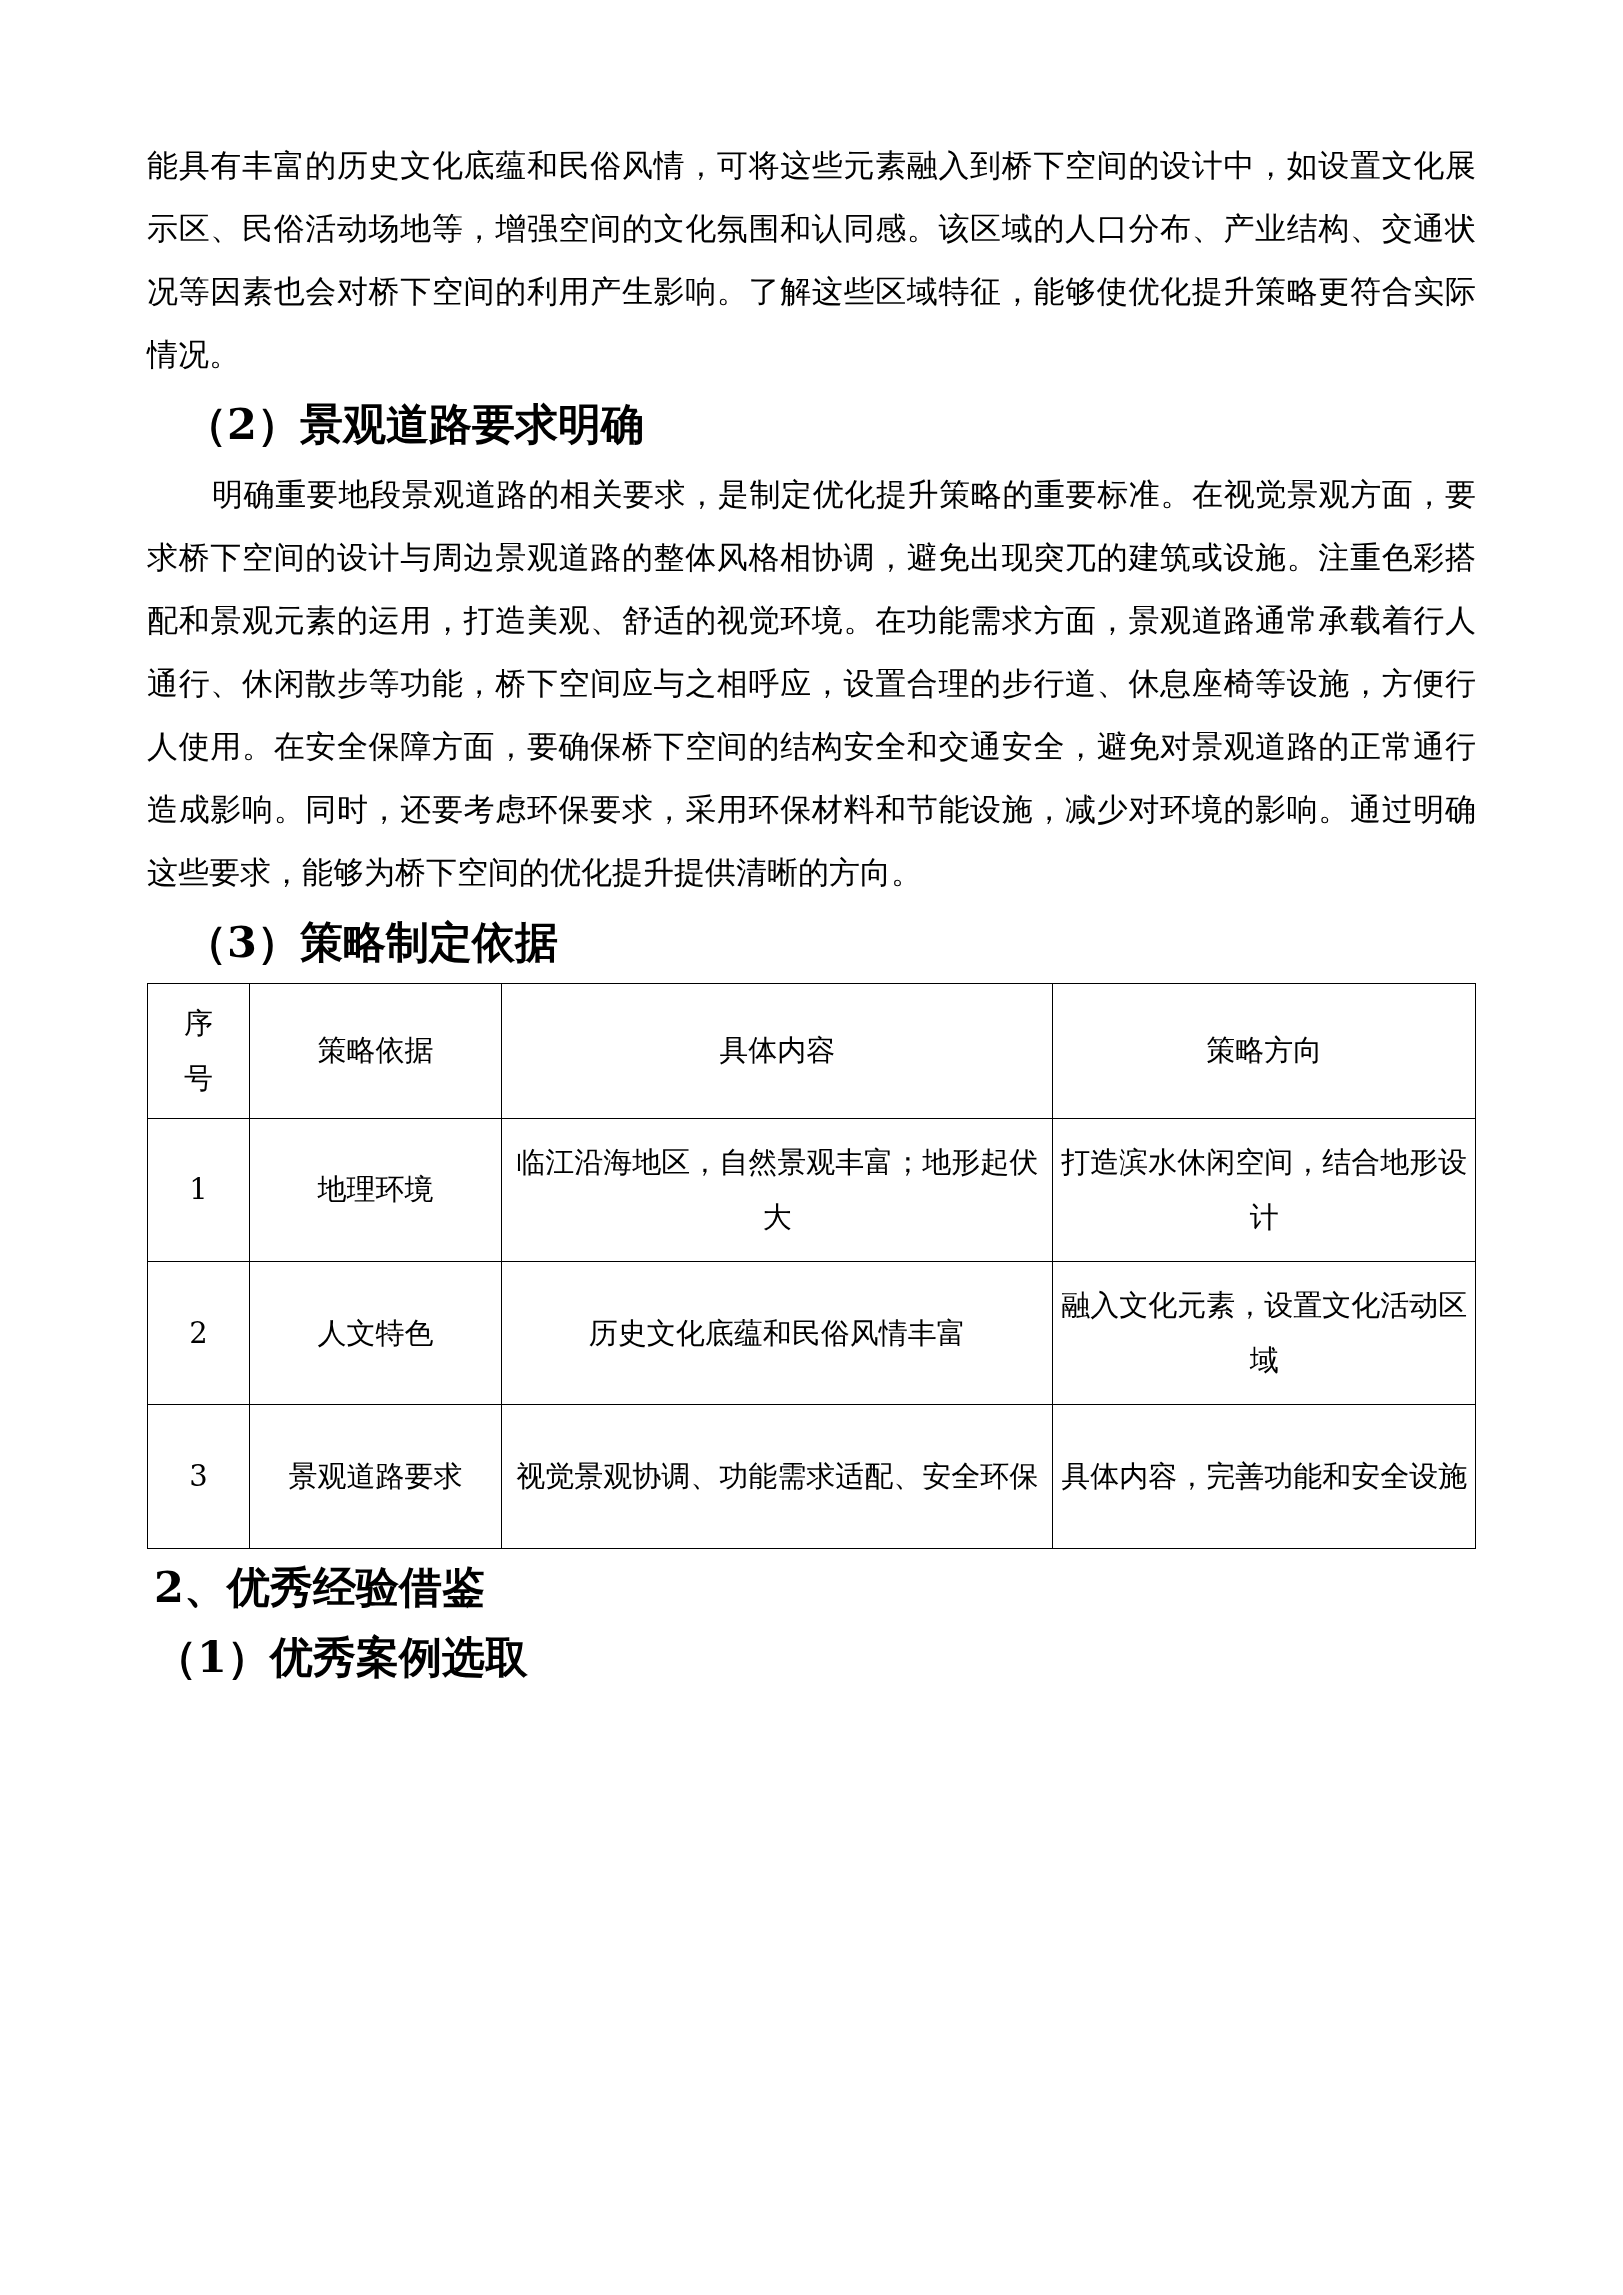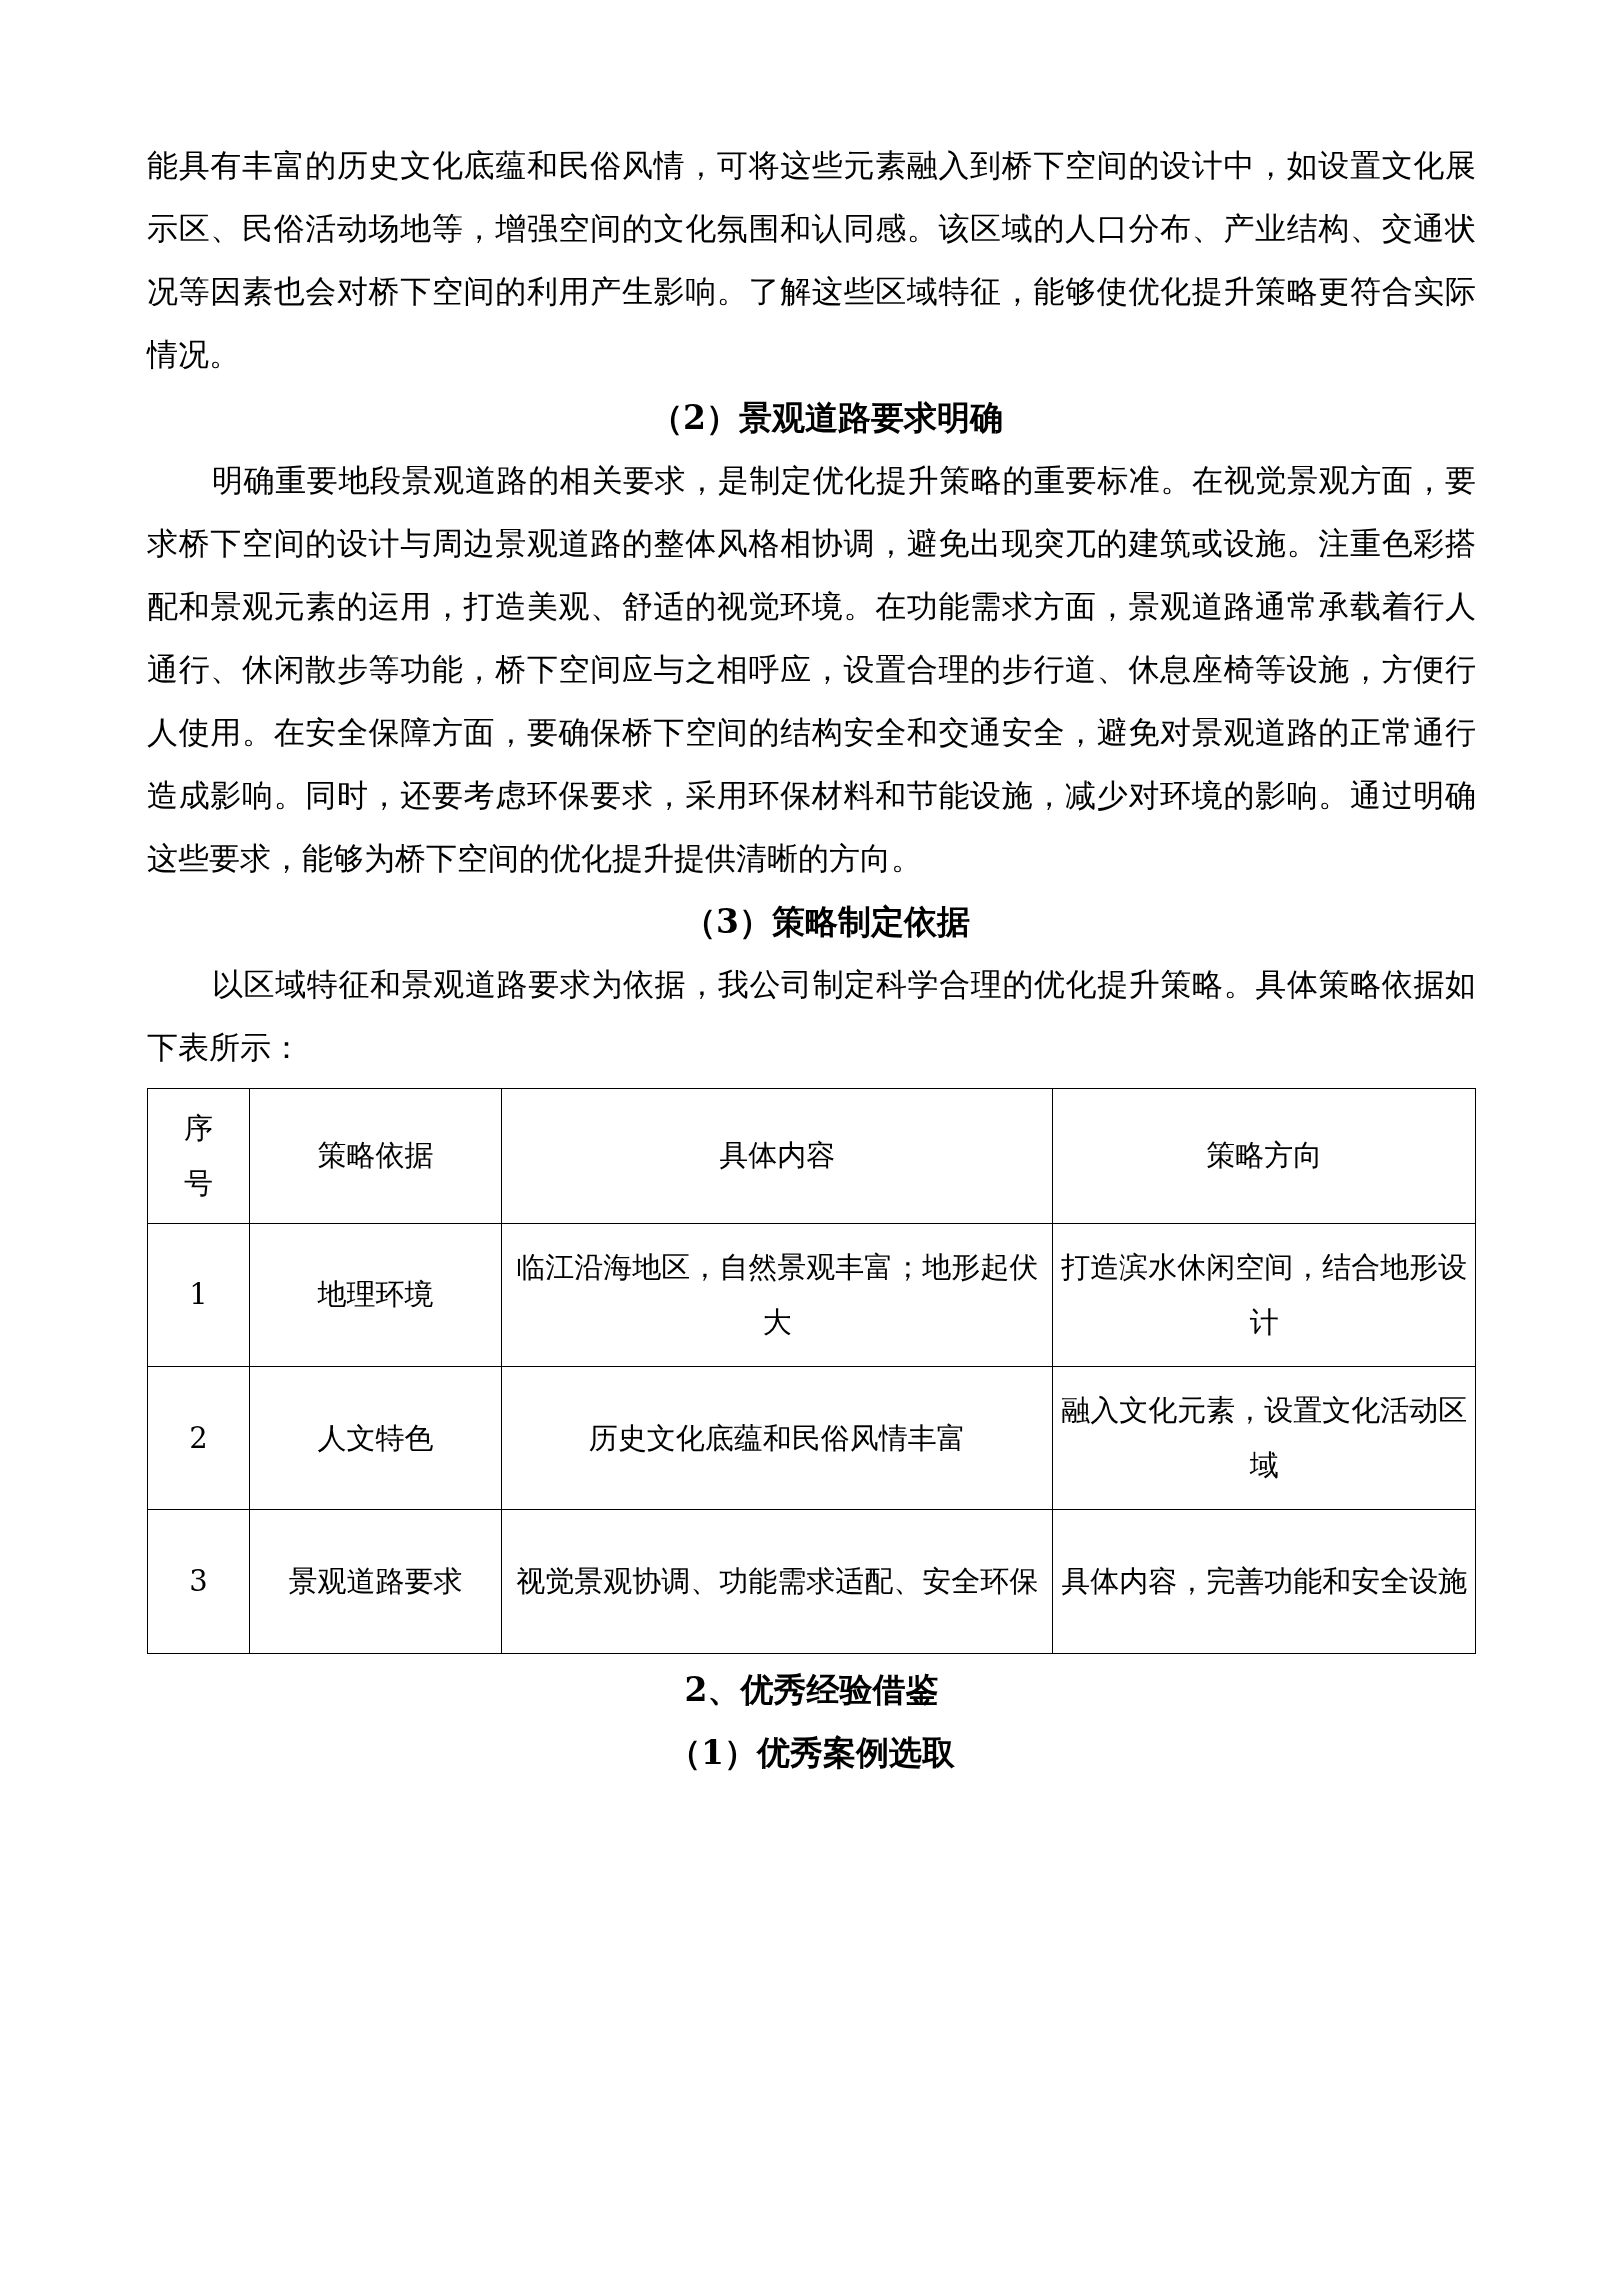--- a/index.html
+++ b/index.html
@@ -30,27 +30,26 @@
     text-align: justify;
     text-justify: inter-ideograph;
     text-indent: 0;
     letter-spacing: 0px;
     font-weight: 400;
   }
   p.para.indent {
     text-indent: 65px;
   }
   h3.heading {
-    margin: 0;
-    font-size: 33px;
+    margin: 7px;
+    font-size: 43px;
     line-height: 63px;
     font-weight: 700;
     text-indent: 30px;
     letter-spacing: 0px;
-    text-align: center;
   }
   h3.heading.flush {
     text-indent: 0;
   }
   table.strategy-table {
     border-collapse: collapse;
     width: 1329px;
     margin: 9.2px 0 3.9px 0;
     table-layout: fixed;
   }
@@ -78,21 +77,20 @@
   <div class="doc-body">
 
     <p class="para">能具有丰富的历史文化底蕴和民俗风情，可将这些元素融入到桥下空间的设计中，如设置文化展示区、民俗活动场地等，增强空间的文化氛围和认同感。该区域的人口分布、产业结构、交通状况等因素也会对桥下空间的利用产生影响。了解这些区域特征，能够使优化提升策略更符合实际情况。</p>
 
     <h3 class="heading">（2）景观道路要求明确</h3>
 
     <p class="para indent">明确重要地段景观道路的相关要求，是制定优化提升策略的重要标准。在视觉景观方面，要求桥下空间的设计与周边景观道路的整体风格相协调，避免出现突兀的建筑或设施。注重色彩搭配和景观元素的运用，打造美观、舒适的视觉环境。在功能需求方面，景观道路通常承载着行人通行、休闲散步等功能，桥下空间应与之相呼应，设置合理的步行道、休息座椅等设施，方便行人使用。在安全保障方面，要确保桥下空间的结构安全和交通安全，避免对景观道路的正常通行造成影响。同时，还要考虑环保要求，采用环保材料和节能设施，减少对环境的影响。通过明确这些要求，能够为桥下空间的优化提升提供清晰的方向。</p>
 
     <h3 class="heading">（3）策略制定依据</h3>
 
-    <p class="para indent">以区域特征和景观道路要求为依据，我公司制定科学合理的优化提升策略。具体策略依据如下表所示：</p>
 
     <table class="strategy-table">
       <tbody>
         <tr class="hdr-row">
           <td class="col-no">序<br>号</td>
           <td class="col-basis">策略依据</td>
           <td class="col-detail">具体内容</td>
           <td class="col-dir">策略方向</td>
         </tr>
         <tr class="body-row">

